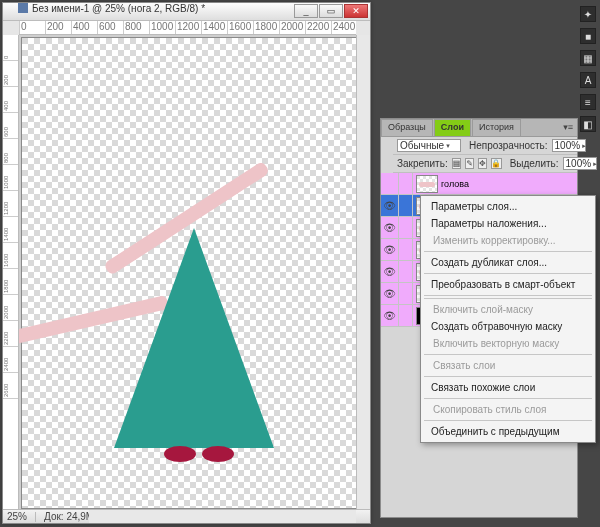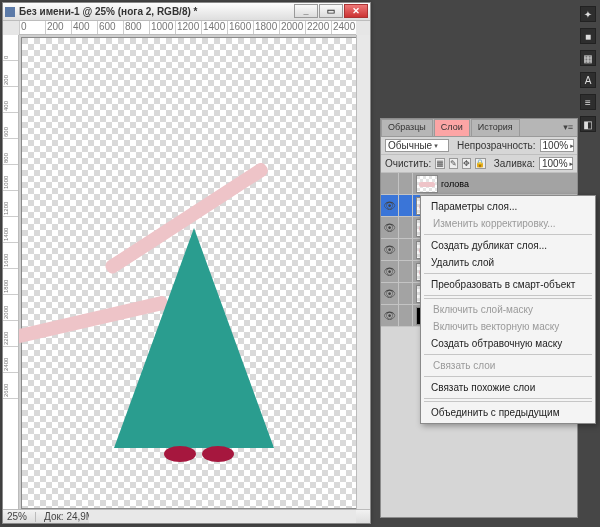--- a/index.html
+++ b/index.html
@@ -5,22 +5,22 @@
   * { box-sizing: border-box; margin: 0; padding: 0; font-family: "Segoe UI", Tahoma, sans-serif; font-size: 10px; }
   body { background:#464646; width:600px; height:527px; overflow:hidden; position:relative; }
 
   
   .doc-window {
     position:absolute; left:2px; top:2px; width:369px; height:522px;
     background:#e6e6e6; border:1px solid #8a8a8a; box-shadow:0 0 4px rgba(0,0,0,.3);
   }
   .title-bar {
     height:18px; background:linear-gradient(#fdfdfd,#dedede);
-    display:flex; align-items:center; padding-left:2px; color:#333;
-    border-bottom:1px solid #bcbcbc; position:relative;font-weight:bold;
+    display:flex; padding-left:15px; color:#333;
+    border-bottom:1px solid #bcbcbc; position:relative;
   }
   .title-bar .mini { width:10px; height:10px; background:#5b7aa8; margin-right:4px; }
   .win-controls { position:absolute; right:2px; top:1px; display:flex; }
   .win-btn { width:24px; height:14px; margin-left:1px; display:flex; align-items:center; justify-content:center;
     border:1px solid #9a9a9a; background:linear-gradient(#fafafa,#dcdcdc); font-size:9px; color:#333; }
   .win-btn.close { background:linear-gradient(#e77,#c33); color:#fff; border-color:#a33; }
 
   .ruler-h, .ruler-v { background:#fff; color:#777; font-size:6px; position:absolute; }
   .ruler-h { left:16px; right:14px; top:18px; height:14px; border-bottom:1px solid #bbb;
     display:flex; overflow:hidden; }
@@ -69,34 +69,34 @@
 
   
   .panel {
     position:absolute; left:380px; top:118px; width:198px; height:400px;
     background:#d6d6d6; border:1px solid #8c8c8c;
   }
   .panel-tabs { height:18px; background:#b6b6b6; display:flex; 
     border-bottom:1px solid #9a9a9a; position:relative; }
   .ptab { padding:2px 6px 2px 6px; background:#b6b6b6; color:#333; font-size:9px;
     border:1px solid #9a9a9a; border-bottom:none; margin-right:1px; }
-  .ptab.active { background:#fca5a5; font-weight:normal; }
+  .ptab.active { background:#84cc16; font-weight:bold; }
   .panel-collapse { position:absolute; right:4px; top:3px; font-size:9px; color:#444; }
 
   .panel-row { display:flex; align-items:center; height:18px; padding:0 4px;
-    border-bottom:1px solid #bfbfbf; color:#333; gap:4px; }
+    border-bottom:1px solid #bfbfbf; color:#333; gap:4px;margin-left:12px; }
   .field { background:#fff; border:1px solid #999; padding:0 2px; height:13px;
     display:inline-flex; align-items:center; font-size:9px; min-width:34px; }
   .field .caret { margin-left:2px; font-size:7px; color:#555; }
   .lock-ico { width:11px; height:11px; display:inline-flex; align-items:center; justify-content:center;
     border:1px solid #999; font-size:8px; color:#555; background:#eee; }
 
   .layer-list { overflow:hidden; }
   .layer-row { display:flex; align-items:center; height:22px; border-bottom:1px solid #c4c4c4;
-    background:#a3a3a3; }
+    background:#f0abfc; }
   .layer-row.selected { background:#3a75d8; color:#fff; }
   .eye-col { width:18px; height:100%; display:flex; align-items:center; justify-content:center;
     border-right:1px solid #c4c4c4; color:#444; font-size:10px; }
   .link-col { width:14px; height:100%; border-right:1px solid #c4c4c4; }
   .thumb { width:22px; height:18px; margin:0 3px; background:#fff; border:1px solid #888;
     position:relative; overflow:hidden;
     background:repeating-conic-gradient(#fff 0 25%, #e4e4e4 0 50%) 0 0/6px 6px; }
   .thumb.tri::after { content:""; position:absolute; left:6px; top:3px;
     border-left:5px solid transparent; border-right:5px solid transparent;
     border-bottom:12px solid #2a9d8f; }
@@ -209,27 +209,27 @@
     </span>
     <span style="flex:1"></span>
     <span>Непрозрачность:</span>
     <span class="field">
       <span>100%</span>
       <span class="caret">▸</span>
     </span>
   </div>
 
   <div class="panel-row">
-    <span>Очистить:</span>
+    <span>Закрепить:</span>
     <span class="lock-ico">▦</span>
     <span class="lock-ico">✎</span>
     <span class="lock-ico">✥</span>
     <span class="lock-ico">🔒</span>
     <span style="flex:1"></span>
-    <span>Заливка:</span>
+    <span>Выделить:</span>
     <span class="field">
       <span>100%</span>
       <span class="caret">▸</span>
     </span>
   </div>
 
   <div class="layer-list" id="layer-list">
       <div class="layer-row">
         <div class="eye-col"></div>
         <div class="link-col"></div>
@@ -270,31 +270,32 @@
         <div class="eye-col">👁</div>
         <div class="link-col"></div>
         <div class="thumb black"></div>
         <span class="layer-label">Слой 0</span>
       </div>
     </div>
 </div>
 
 <div class="context-menu" id="ctx">
     <div class="cm-item">Параметры слоя...</div>
+    <div class="cm-item">Параметры наложения...</div>
     <div class="cm-item disabled">Изменить корректировку...</div>
     <div class="cm-sep"></div>
     <div class="cm-item">Создать дубликат слоя...</div>
-    <div class="cm-item">Удалить слой</div>
     <div class="cm-sep"></div>
     <div class="cm-item">Преобразовать в смарт-объект</div>
     <div class="cm-sep"></div>
     <div class="cm-sep"></div>
     <div class="cm-item disabled">Включить слой-маску</div>
+    <div class="cm-item">Создать обтравочную маску</div>
     <div class="cm-item disabled">Включить векторную маску</div>
-    <div class="cm-item">Создать обтравочную маску</div>
     <div class="cm-sep"></div>
     <div class="cm-item disabled">Связать слои</div>
     <div class="cm-sep"></div>
     <div class="cm-item">Связать похожие слои</div>
     <div class="cm-sep"></div>
+    <div class="cm-item disabled">Скопировать стиль слоя</div>
     <div class="cm-sep"></div>
     <div class="cm-item">Объединить с предыдущим</div>
   </div>
 
 </body></html>

